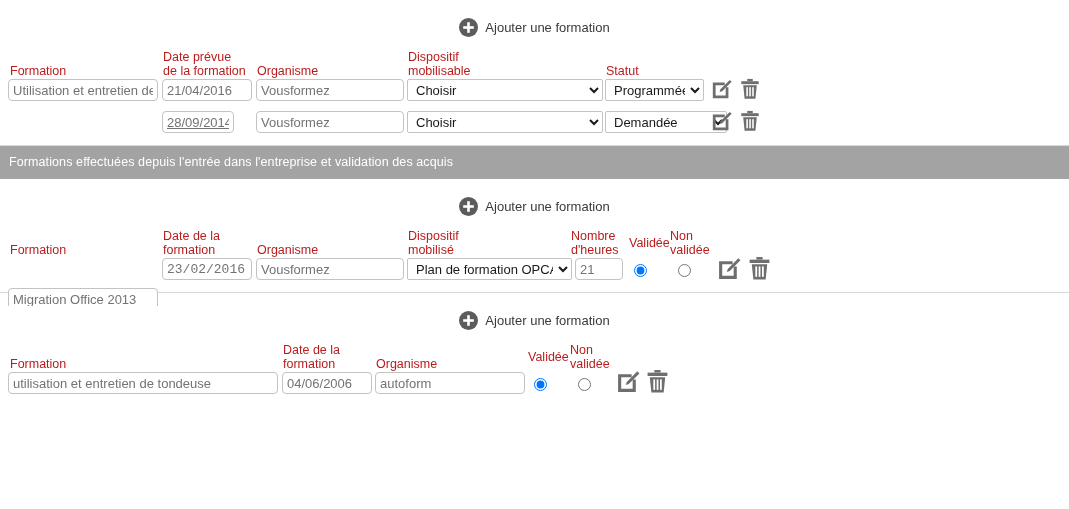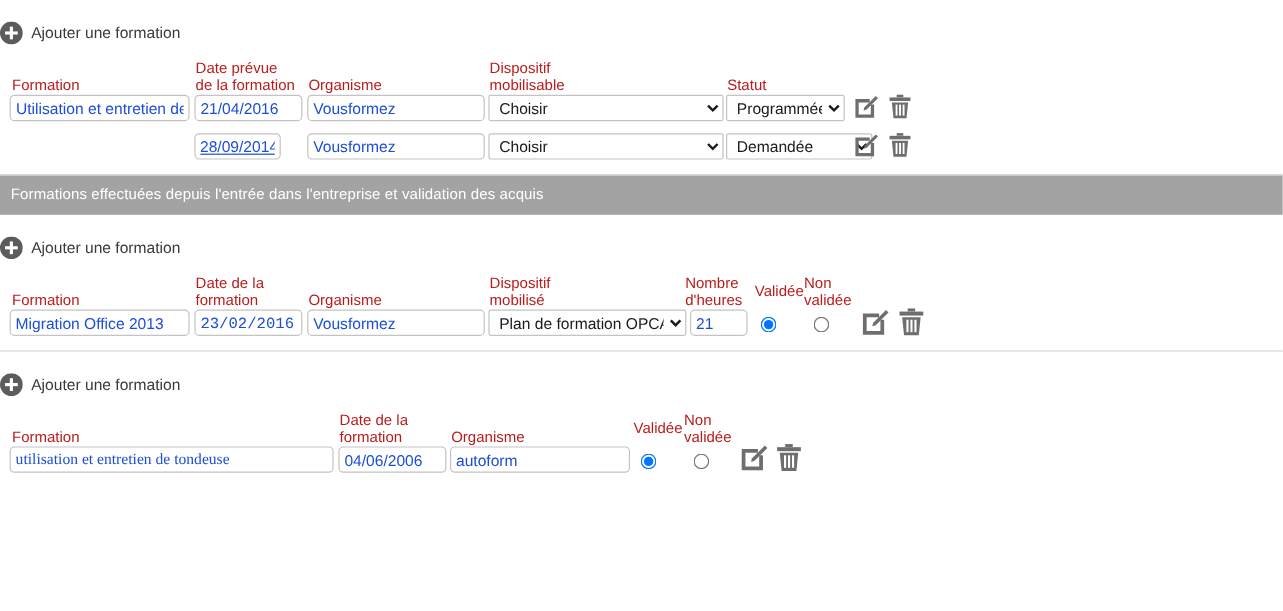--- a/index.html
+++ b/index.html
@@ -28,20 +28,21 @@
     box-sizing: border-box;
     width: 100%;
     letter-spacing: 0.1px;
   }
 
   .section-body { position: relative; background: #fff; }
 
   
   .add-row {
     display: flex;
+    justify-content: center;
     align-items: center;
     height: 28px;
     margin-top: 13px;
   }
   .add-btn {
     display: inline-flex;
     align-items: center;
     gap: 7px;
     cursor: pointer;
     background: none;
@@ -77,21 +78,21 @@
 
   input.txt {
     box-sizing: border-box;
     height: 22px;
     border: 1px solid #c3c3c3;
     border-radius: 4px;
     background: #fff;
     padding: 0 4px;
     font-family: "Liberation Sans", sans-serif;
     font-size: 13px;
-    color: #1d4ed8;
+    color: #737373;
     outline: none;
   }
   select.sel {
     box-sizing: border-box;
     height: 22px;
     border: 1px solid #c3c3c3;
     border-radius: 2px;
     background: #fff;
     padding: 0 2px 0 4px;
     font-family: "Liberation Sans", sans-serif;
@@ -266,21 +267,21 @@
           <div class="col-head" style="left:408px;">Dispositif
 mobilisé</div>
           <div class="col-head" style="left:571px;">Nombre
 d'heures</div>
           <div class="col-head" style="left:629px; bottom:8px;">Validée</div>
           <div class="col-head" style="left:670px;">Non
 validée</div>
         </div>
 
         <div class="data-row">
-          <span class="cell" style="left:8px;">
+          <span class="cell" style="left:8px;margin-top:30px;">
             <input class="txt" style="width: 150px;" value="Migration Office 2013">
           </span>
           <span class="cell" style="left:162px;">
             <input class="txt" style="width: 90px; font-family: Liberation Mono, monospace;" value="23/02/2016">
           </span>
           <span class="cell" style="left:256px;">
             <input class="txt" style="width: 148px;" value="Vousformez">
           </span>
           <span class="cell" style="left:407px;">
             <select class="sel" style="width:165px;">
@@ -346,21 +347,21 @@
           <div class="col-head" style="left:283px;">Date de la
 formation</div>
           <div class="col-head" style="left:376px;">Organisme</div>
           <div class="col-head" style="left:528px; bottom:8px;">Validée</div>
           <div class="col-head" style="left:570px;">Non
 validée</div>
         </div>
 
         <div class="data-row">
           <span class="cell" style="left:8px;">
-            <input class="txt" style="width: 270px; font-family: Liberation Serif, serif;" value="utilisation et entretien de tondeuse">
+            <input class="txt" style="width: 270px;" value="utilisation et entretien de tondeuse">
           </span>
           <span class="cell" style="left:282px;">
             <input class="txt" style="width: 90px;" value="04/06/2006">
           </span>
           <span class="cell" style="left:375px;">
             <input class="txt" style="width: 150px;" value="autoform">
           </span>
           <span class="cell" style="left:534px; top:4px;">
             <input type="radio" class="rdo" name="valid-s3" checked="" style="">
           </span>

